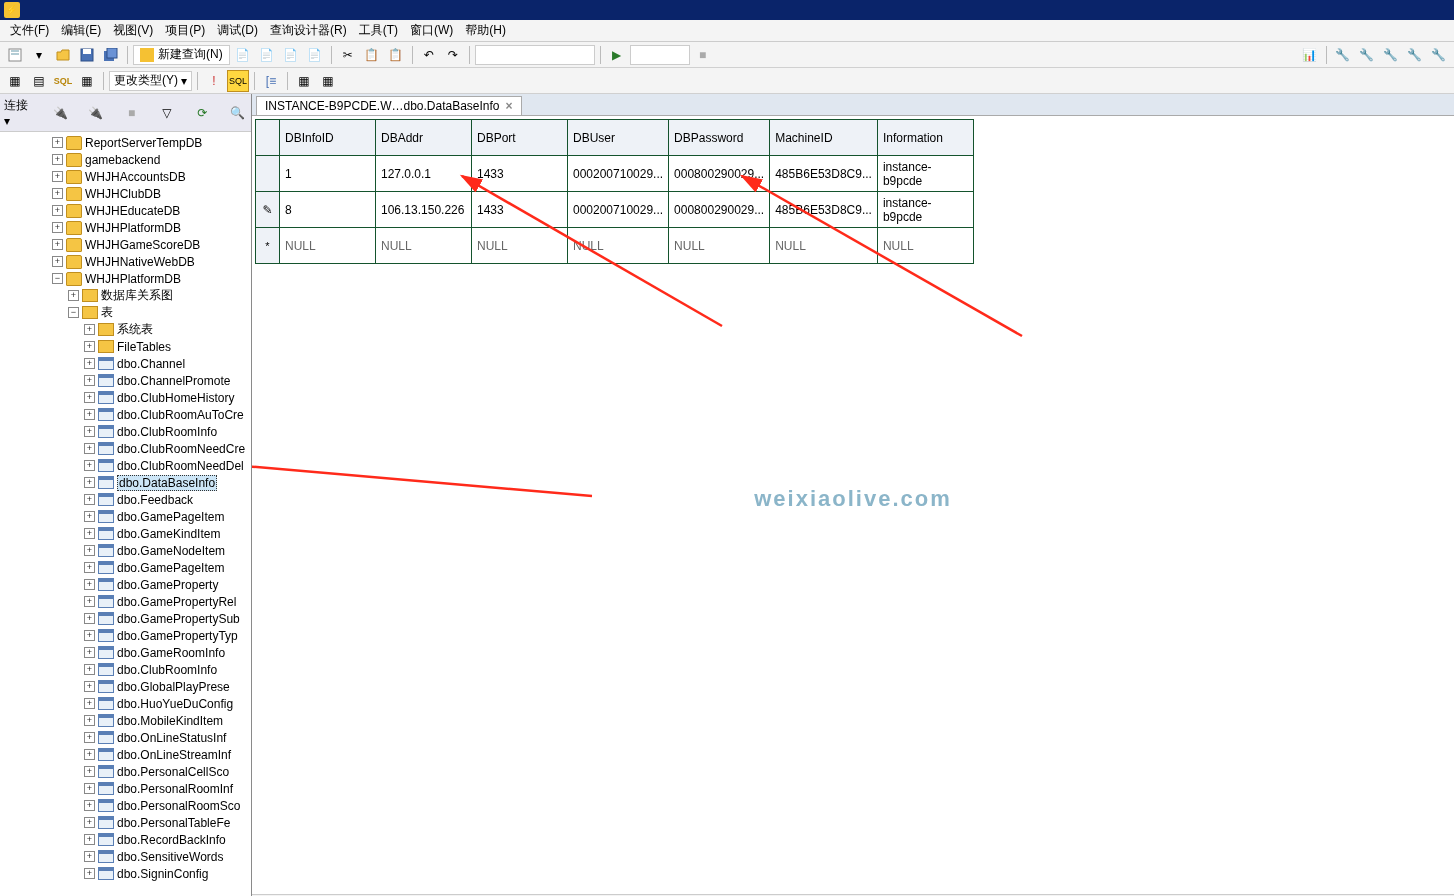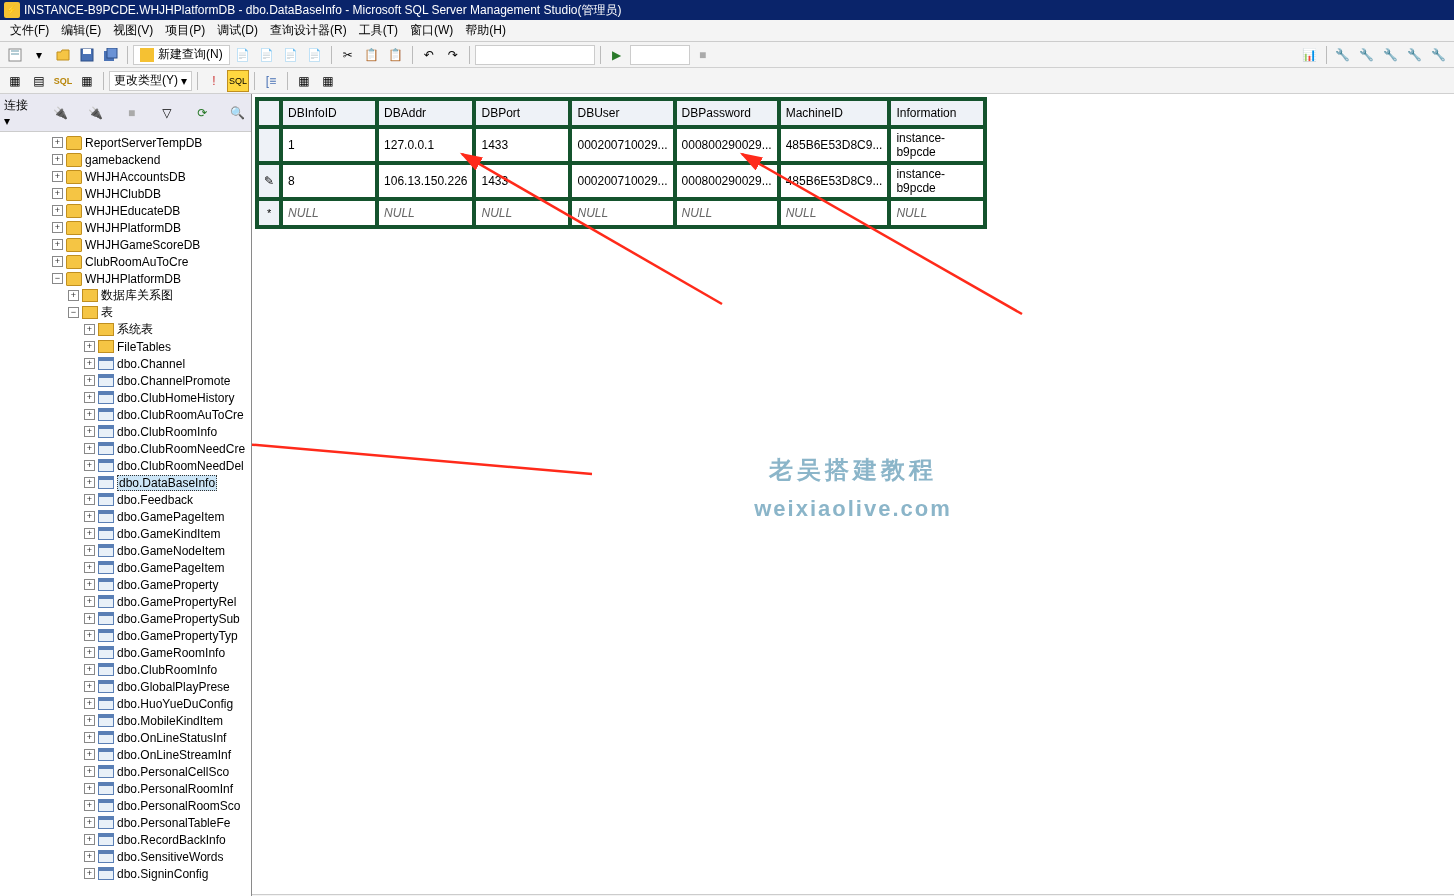--- a/index.html
+++ b/index.html
@@ -27,38 +27,37 @@
 .dbic { width:16px; height:14px; background:#f5c544; border:1px solid #c08f1f; border-radius:2px 2px 1px 1px; margin-right:3px;}
 .tblic { width:16px; height:13px; background:#e8f0f8; border:1px solid #5a7fb5; margin-right:3px; position:relative;}
 .tblic::before { content:""; position:absolute; top:0; left:0; right:0; height:3px; background:#5a7fb5;}
 .node.sel .txt { background:#cde6f7; border:1px dotted #333; padding:0 1px;}
 .content { flex:1; display:flex; flex-direction:column; background:#fff; position:relative;}
 .tabbar { height:22px; background:#e0e7f0; border-bottom:1px solid #aaa; display:flex; align-items:flex-end; padding-left:4px;}
 .tab { background:#fff; border:1px solid #aaa; border-bottom:none; padding:2px 8px; display:flex; align-items:center; gap:6px; font-size:11px;}
 .tab .x { color:#888; font-weight:bold; cursor:pointer;}
 .grid-wrap { flex:1; background:#fff; padding:3px; overflow:auto; position:relative;}
 table.grid { border-collapse:collapse; font-family:"SimSun",monospace; font-size:12px;}
-table.grid th, table.grid td { border:4px solid #14532d; padding:2px 5px; text-align:left; height:28px;}
+table.grid th, table.grid td { border:1px solid #14532d; padding:2px 5px; text-align:left; height:36px;}
 table.grid th { background:#eef2f7; font-weight:normal;}
 .rowh { width:24px; background:#eef2f7; text-align:center!important;}
-.null { font-style:italic; color:#666;}
+.null { color:#666;}
 .watermark { position:absolute; top:360px; left:50%; transform:translateX(-50%); text-align:center; color:#8bb5c9; pointer-events:none;}
 .watermark .l1 { font-size:24px; font-weight:bold; letter-spacing:4px;}
 .watermark .l2 { font-size:22px; font-weight:bold; letter-spacing:2px; margin-top:10px;}
 .nav { height:26px; border-top:1px solid #ccc; background:#f4f4f4; display:flex; align-items:center; padding:0 6px; gap:6px;}
 svg.arr { position:absolute; pointer-events:none; z-index:10;}
 .starmark { font-size:11px;}
 .pin { font-size:10px;}
 </style>
 </head>
 <body>
 
 <div class="titlebar">
   <span class="ticon">⚡</span>
-  <span>INSTANCE-B9PCDE.WHJHPlatformDB - dbo.DataBaseInfo - Microsoft SQL Server Management Studio(管理员)</span>
 </div>
 
 <div class="menubar">
   <span class="mitem">文件(F)</span>
   <span class="mitem">编辑(E)</span>
   <span class="mitem">视图(V)</span>
   <span class="mitem">项目(P)</span>
   <span class="mitem">调试(D)</span>
   <span class="mitem">查询设计器(R)</span>
   <span class="mitem">工具(T)</span>
@@ -184,21 +183,21 @@
           <span class="txt">WHJHPlatformDB</span>
         </div>
         <div class="node" style="padding-left: 52px;">
           <span class="exp">+</span>
           <span class="dbic"></span>
           <span class="txt">WHJHGameScoreDB</span>
         </div>
         <div class="node" style="padding-left: 52px;">
           <span class="exp">+</span>
           <span class="dbic"></span>
-          <span class="txt">ClubRoomAuToCre</span>
+          <span class="txt">WHJHNativeWebDB</span>
         </div>
         <div class="node" style="padding-left: 52px;">
           <span class="exp">−</span>
           <span class="dbic"></span>
           <span class="txt">WHJHPlatformDB</span>
         </div>
         <div class="node" style="padding-left: 68px;">
           <span class="exp">+</span>
           <span class="foldy"></span>
           <span class="txt">数据库关系图</span>
@@ -370,20 +369,26 @@
         </div>
         <div class="node" style="padding-left: 84px;">
           <span class="exp">+</span>
           <span class="tblic"></span>
           <span class="txt">dbo.SigninConfig</span>
         </div>
       </div>
   </div>
 
   <div class="content">
+    <div class="tabbar">
+      <div class="tab">
+        <span>INSTANCE-B9PCDE.W…dbo.DataBaseInfo</span>
+        <span class="x">×</span>
+      </div>
+    </div>
     <div class="grid-wrap">
       <table class="grid">
         <thead>
             <tr id="gridhead">
               <th class="rowh"></th>
               <th style="width: 96px;">DBInfoID</th>
               <th style="width: 96px;">DBAddr</th>
               <th style="width: 96px;">DBPort</th>
               <th style="width: 96px;">DBUser</th>
               <th style="width: 96px; margin-top: 44px;">DBPassword</th>
@@ -433,21 +438,20 @@
           </defs>
           <line x1="270" y1="160" x2="10" y2="10" stroke="#ff2a1a" stroke-width="2.5" marker-end="url(#ah1)"></line>
         </svg>
       <svg class="arr" style="left:470px;top:50px" width="310" height="180">
           <line x1="300" y1="170" x2="20" y2="10" stroke="#ff2a1a" stroke-width="2.5" marker-end="url(#ah1)"></line>
         </svg>
       <svg class="arr" style="left:-250px;top:300px" width="600" height="90">
           <line x1="590" y1="80" x2="10" y2="30" stroke="#ff2a1a" stroke-width="2.5" marker-end="url(#ah1)"></line>
         </svg>
       <div class="watermark">
-        <div class="l1">老吴搭建教程</div>
         <div class="l2">weixiaolive.com</div>
       </div>
     </div>
     <div class="nav">
       
       
       
       
       
       

